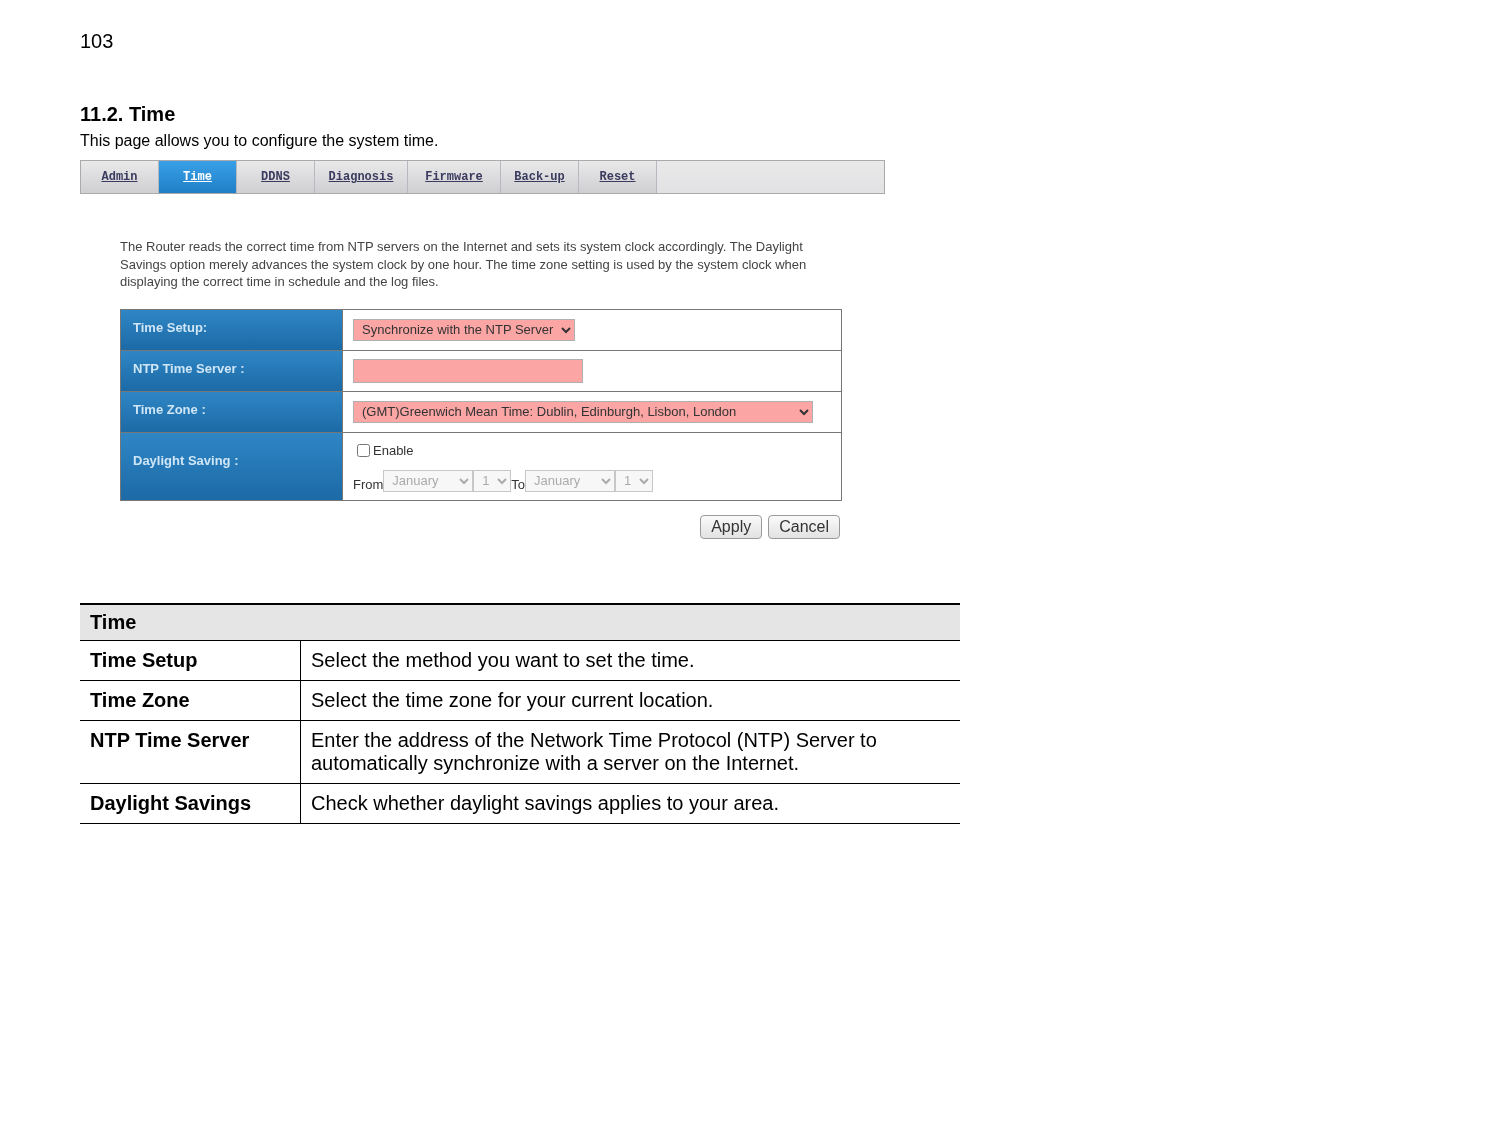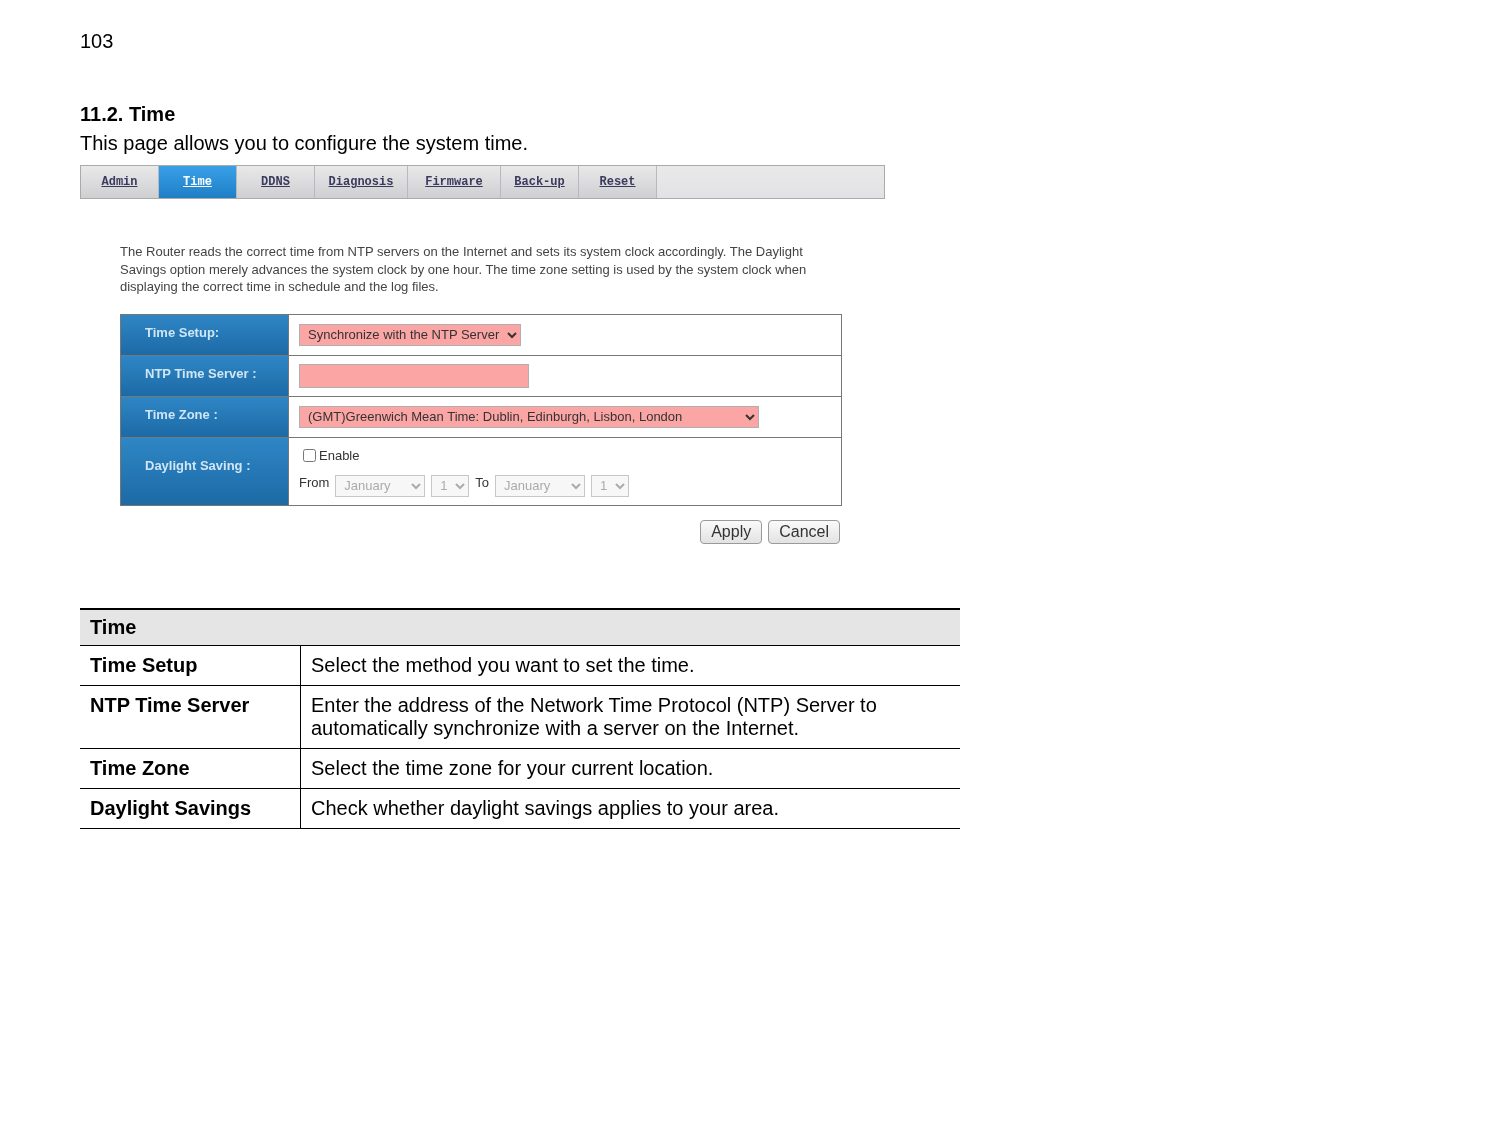--- a/index.html
+++ b/index.html
@@ -17,21 +17,21 @@
   .page-number {
     font-size: 20px;
     margin-bottom: 50px;
   }
   .section-heading {
     font-size: 20px;
     font-weight: bold;
     margin-bottom: 6px;
   }
   .section-desc {
-    font-size: 20px;
+    font-size: 16px;
     margin-bottom: 10px;
   }
 
   
   .router-ui {
     width: 805px;
     margin-bottom: 50px;
     font-family: Verdana, Arial, sans-serif;
   }
   .tabs {
@@ -80,26 +80,26 @@
     border: 1px solid #777;
     border-bottom: none;
     width: 720px;
   }
   .row {
     display: flex;
     border-bottom: 1px solid #777;
     min-height: 40px;
   }
   .row .lab {
-    width: 168px;
+    width: 222px;
     background: linear-gradient(#2f86c5, #1c6aa6);
     color: #cfe6f6;
     font-size: 13px;
     font-weight: bold;
-    padding: 10px 24px;
+    padding: 10px 12px;
     box-sizing: border-box;
     border-right: 1px solid #777;
   }
   .row .val {
     flex: 1;
     padding: 6px 10px;
     display: flex;
     align-items: center;
     gap: 6px;
     font-size: 13px;
@@ -218,21 +218,21 @@
           </div>
         </div>
 
         <div class="row tall">
           <div class="lab">Daylight Saving :</div>
           <div class="val" style="padding-top:8px; padding-bottom:8px;">
             <div style="width:100%; display:flex; align-items:center; margin-bottom:4px;">
               <input type="checkbox" style="">
               <span>Enable</span>
             </div>
-            <div style="width:100%; display:flex; align-items:flex-start; gap:6px;">
+            <div style="width:100%; display:flex; align-items:flex-end; ">
               <span>From</span>
               <select disabled="" style="width:90px;">
                 <option>January</option>
               </select>
               <select disabled="" style="width:38px;">
                 <option>1</option>
               </select>
               <span>To</span>
               <select disabled="" style="width:90px;">
                 <option>January</option>
@@ -259,27 +259,27 @@
       <tr>
           <th colspan="2">Time</th>
         </tr>
     </thead>
     <tbody>
       <tr>
         <td class="k">Time Setup</td>
         <td>Select the method you want to set the time.</td>
       </tr>
       <tr>
+        <td class="k">Time Zone</td>
+        <td>Select the time zone for your current location.</td>
+      </tr>
+      <tr>
         <td class="k">NTP Time Server</td>
         <td>Enter the address of the Network Time Protocol (NTP) Server to automatically synchronize with a server on the Internet.</td>
       </tr>
       <tr>
-        <td class="k">Time Zone</td>
-        <td>Select the time zone for your current location.</td>
-      </tr>
-      <tr>
         <td class="k">Daylight Savings</td>
         <td>Check whether daylight savings applies to your area.</td>
       </tr>
     </tbody>
   </table>
 
 </div>
 
 </body></html>

